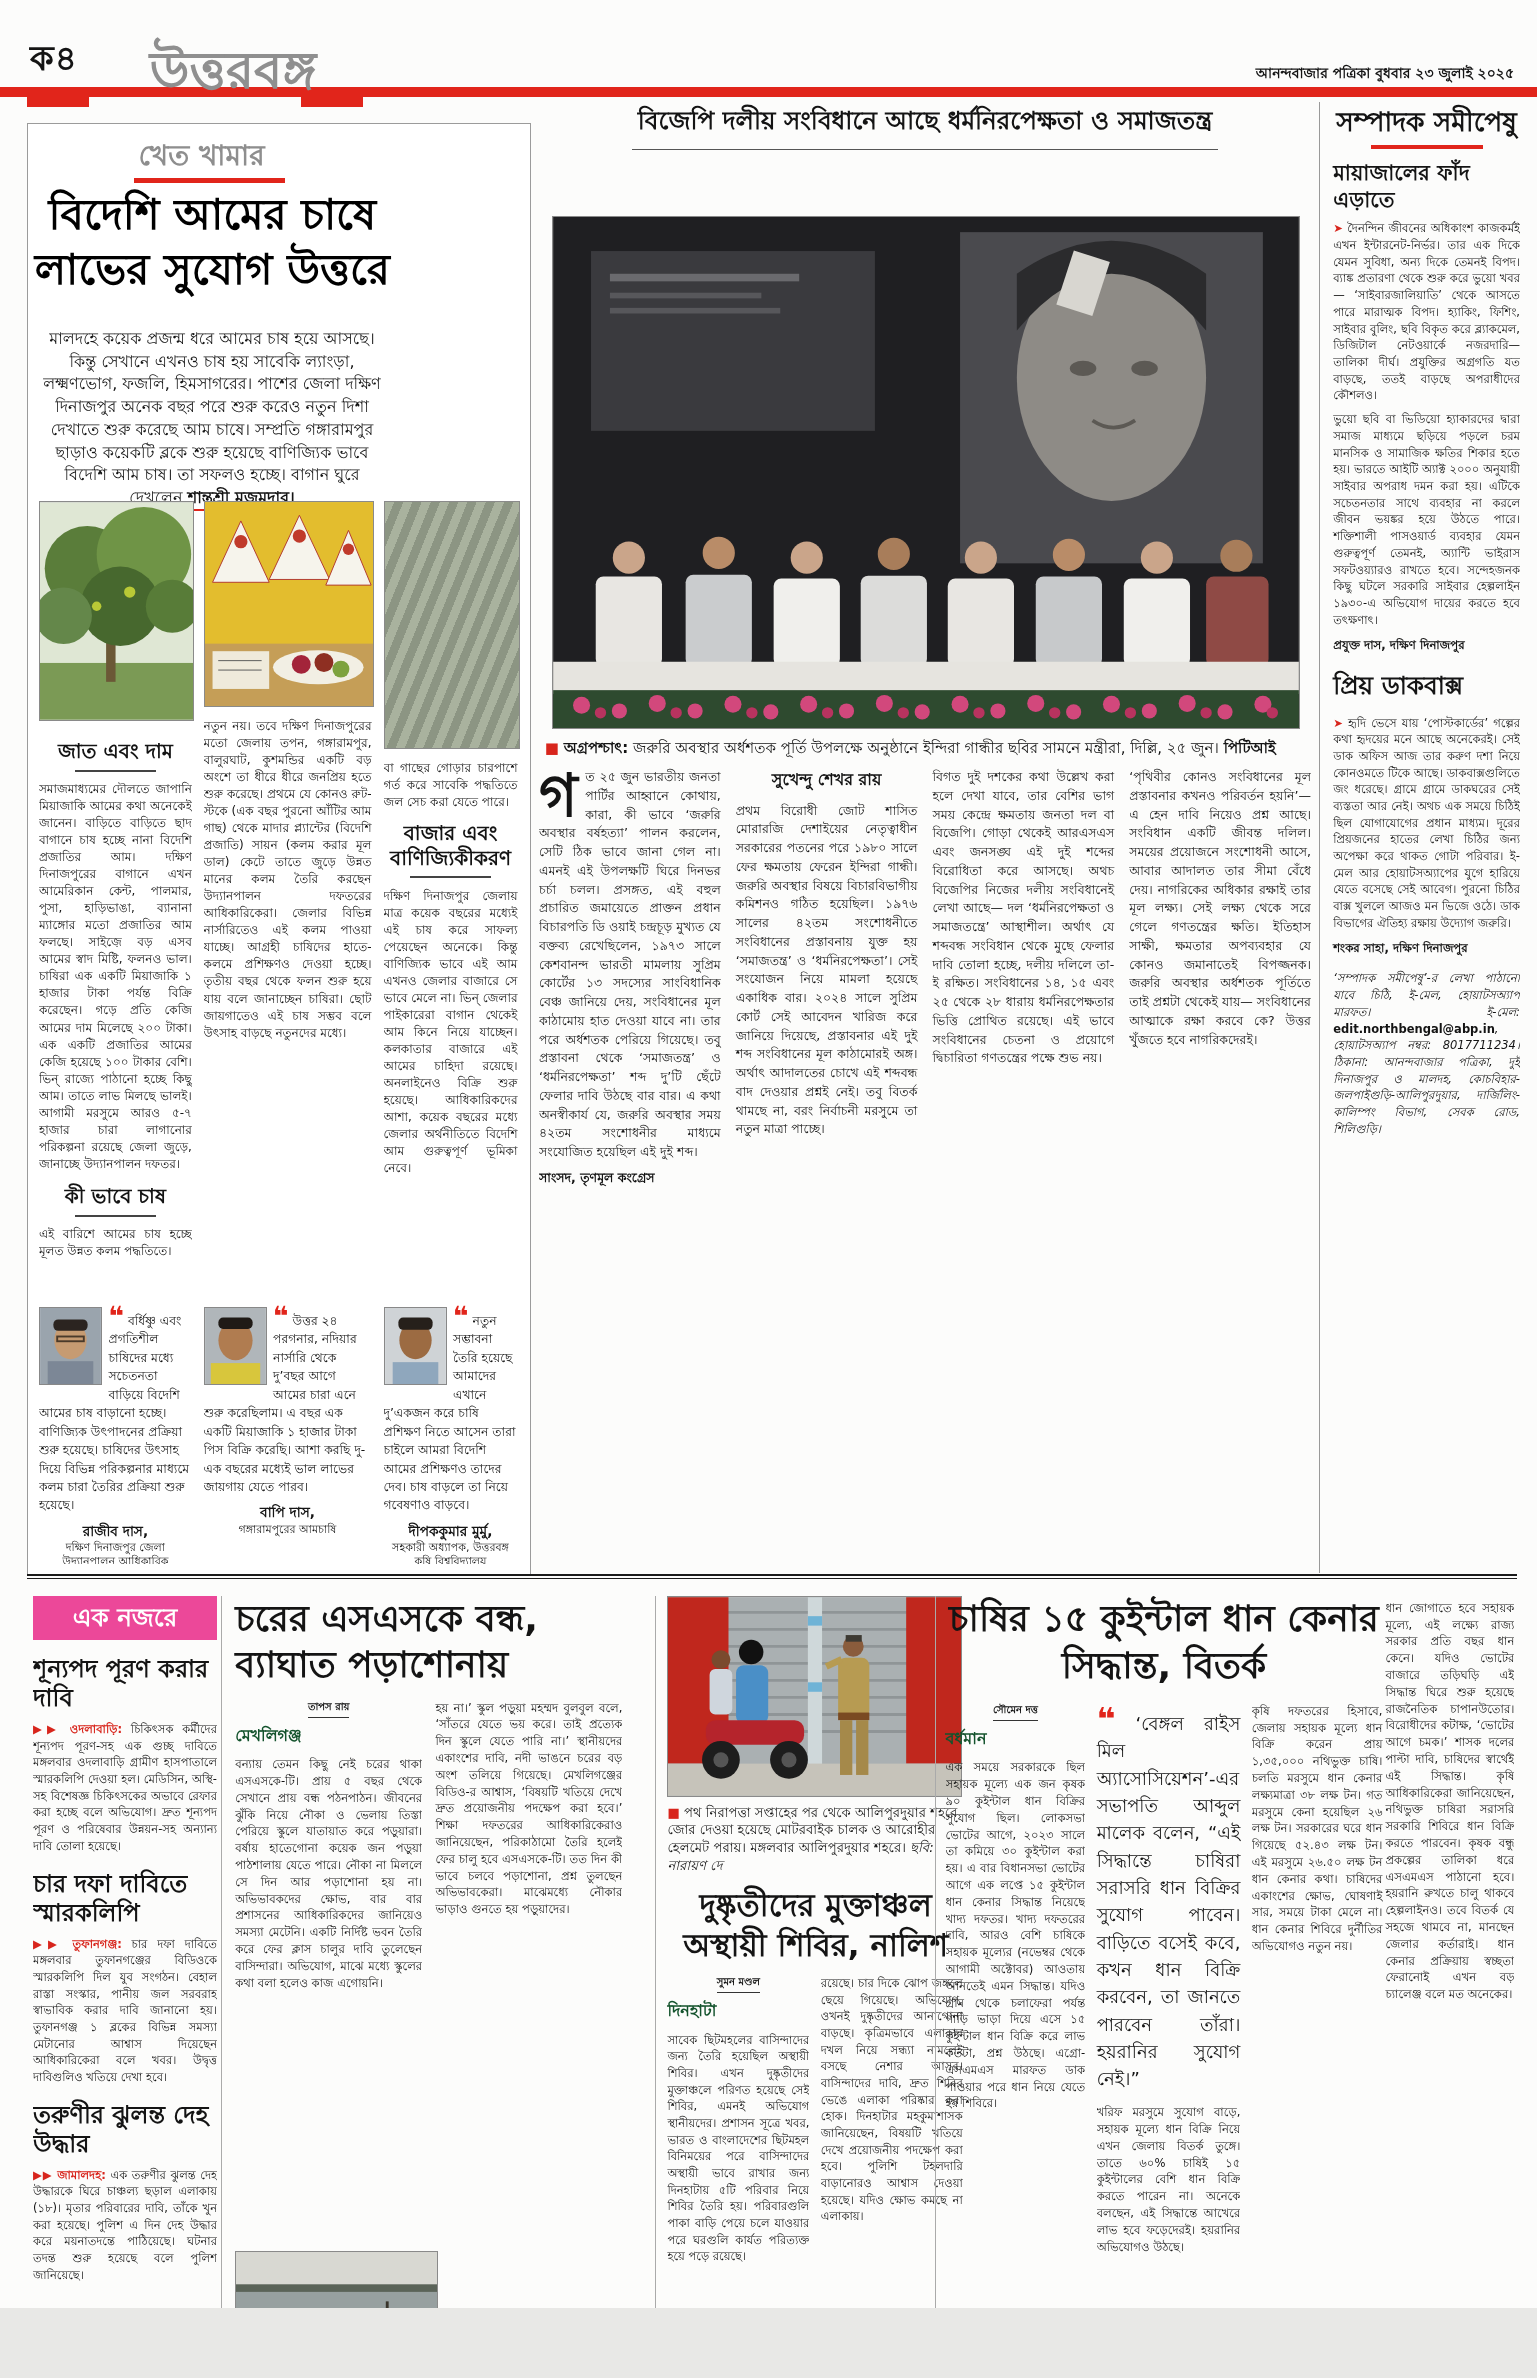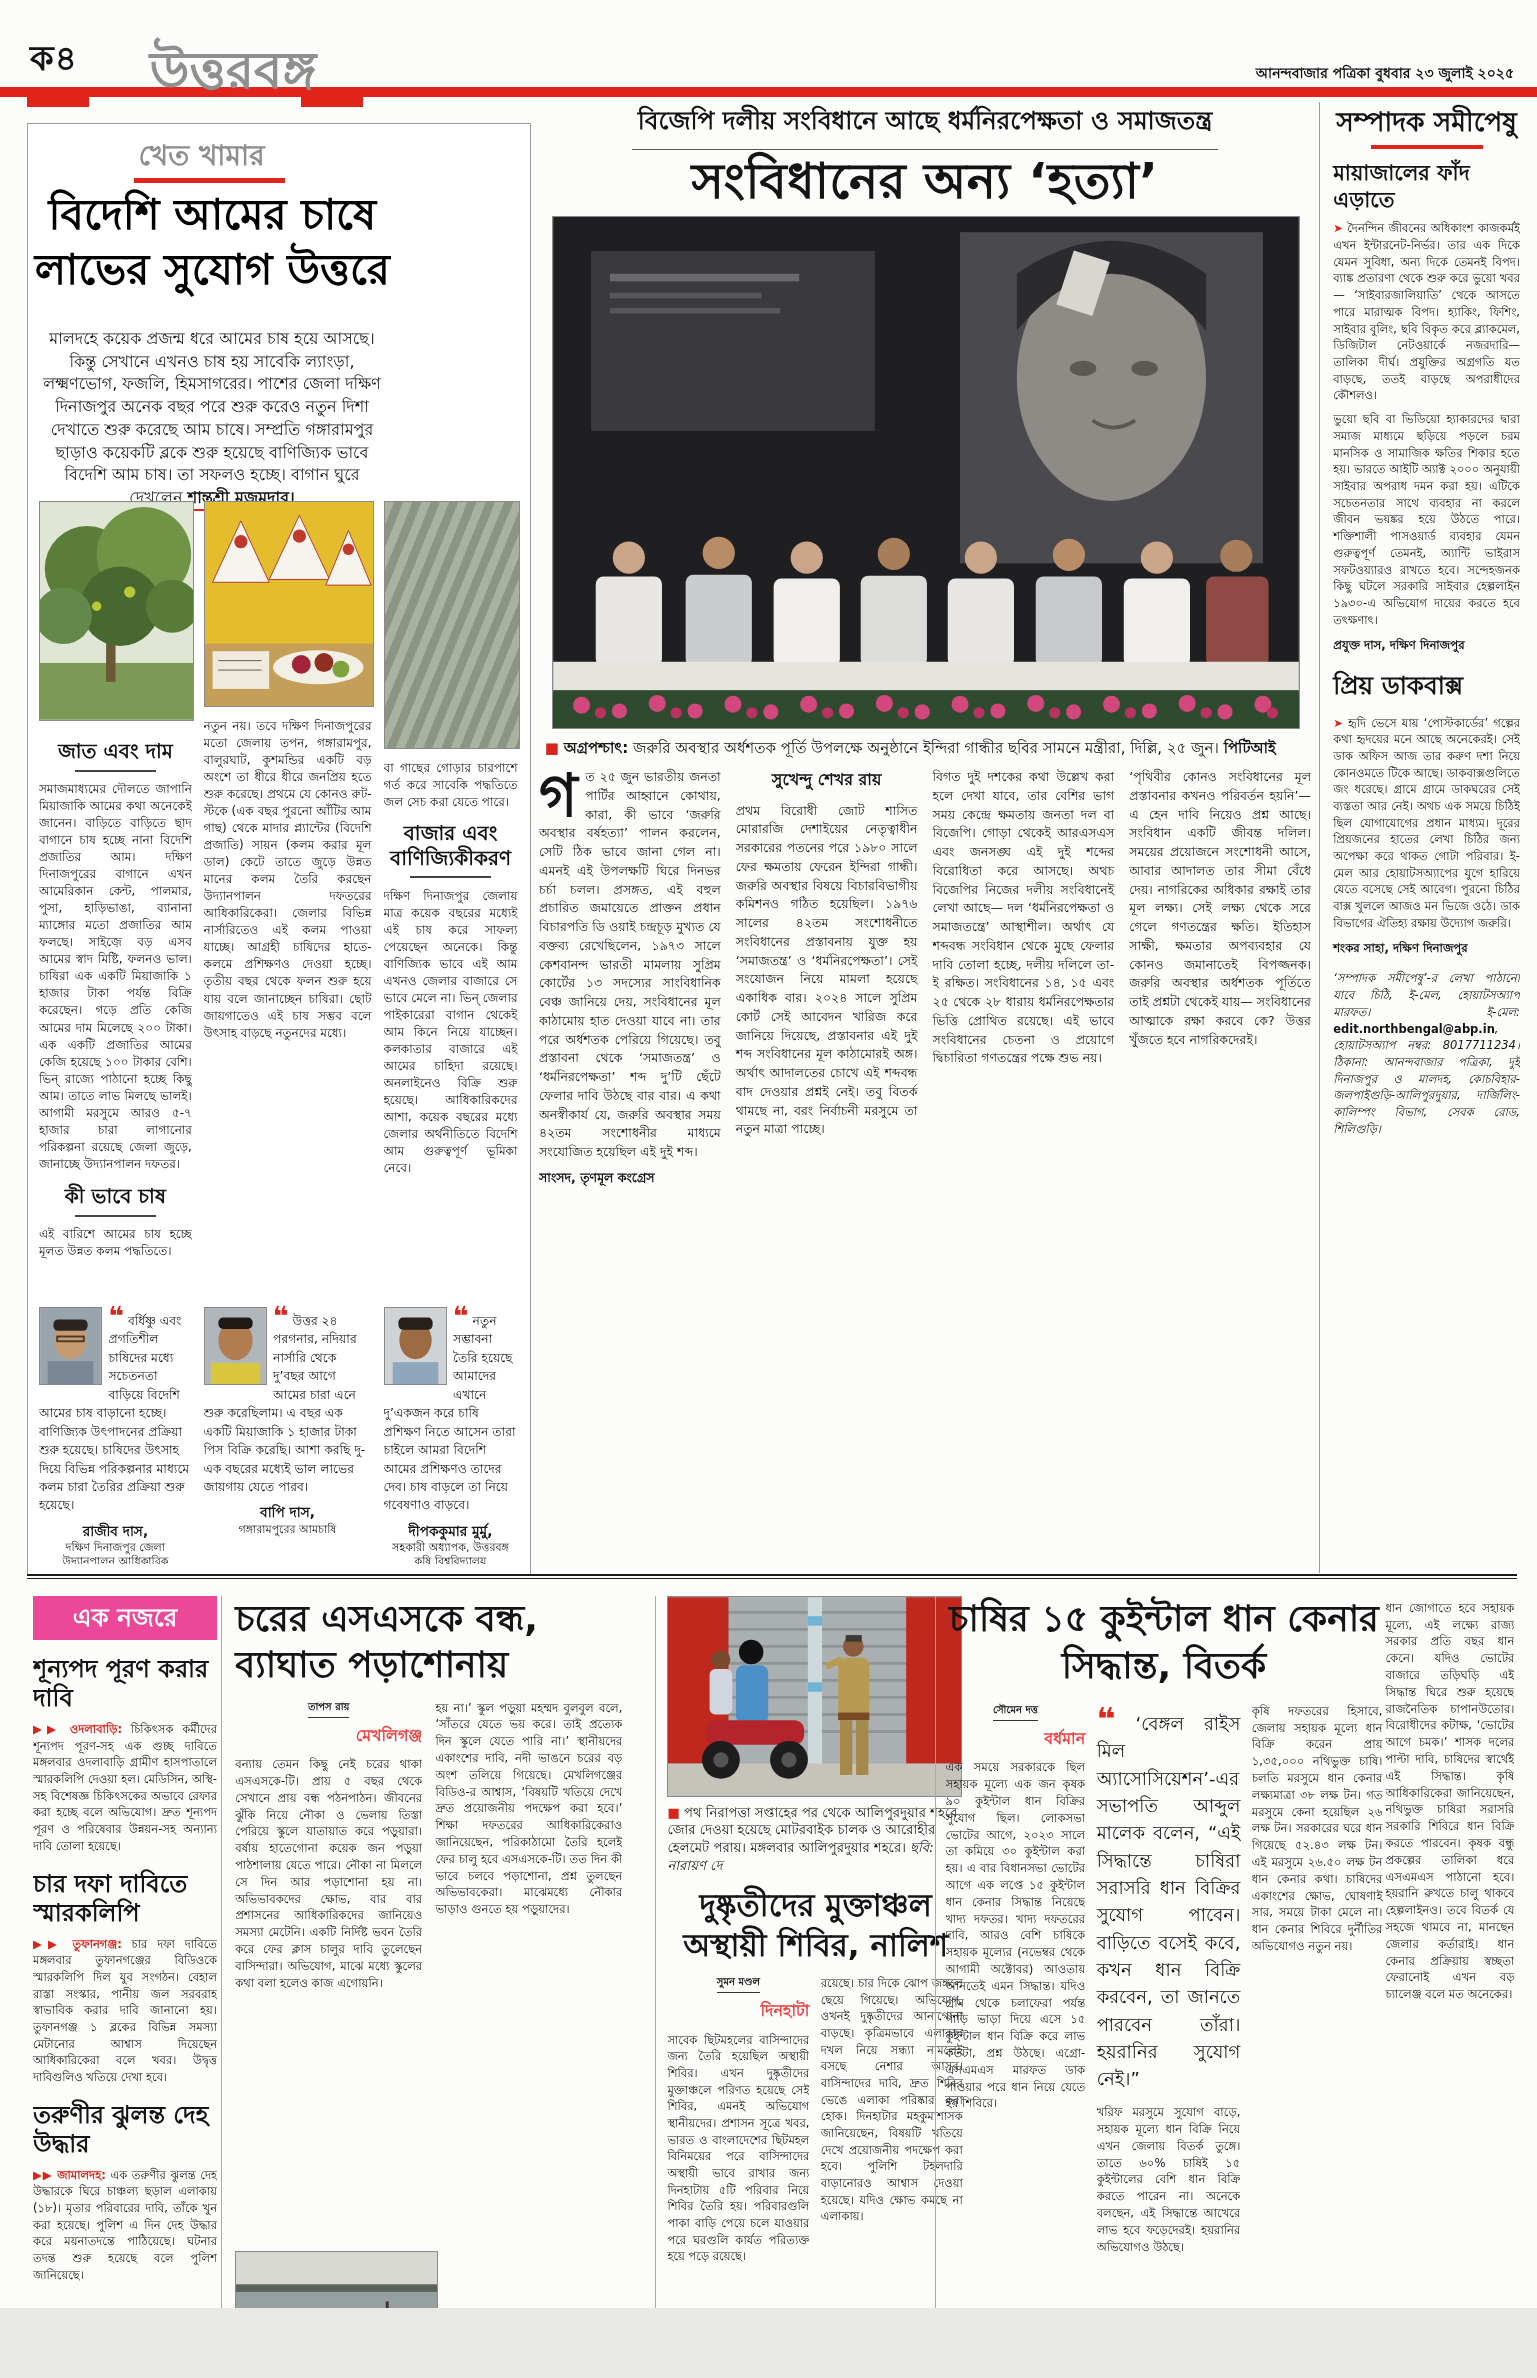--- a/index.html
+++ b/index.html
@@ -82,21 +82,21 @@
   .b-text{font-size:11.5px;line-height:1.45;text-align:justify;}
   .b-lead{color:#d8251c;font-weight:bold;}
 
   .charart{left:221px;top:1596px;width:402px;height:783px;border-left:0.9px solid #aaa;
            padding-left:13.2px;box-sizing:border-box;}
   .ch-headline{font-size:36px;font-weight:bold;text-align:left;line-height:1.28;}
   .ch-row{display:flex;gap:13.2px;margin-top:11.4px;}
   .ch-col{width:187px;font-size:11.6px;line-height:1.45;text-align:justify;}
   .byline{font-size:10px;font-weight:bold;text-align:center;}
   .byline span{display:inline-block;border-bottom:1.4px solid #333;padding-bottom:2.8px;}
-  .dateline{color:#ef4444;font-size:16px;font-weight:bold;text-align:right;margin:5.7px 0 9.5px;}
+  .dateline{color:#14532d;font-size:16px;font-weight:bold;text-align:left;margin:5.7px 0 9.5px;}
   .ch-colA-text{height:397px;overflow:hidden;}
   .ch-colB{height:653px;overflow:hidden;}
   .ch-photo{position:absolute;left:13.2px;top:655px;width:201px;height:112px;}
   .ch-caption{position:absolute;left:13.2px;top:770px;width:379px;font-size:11.7px;white-space:nowrap;overflow:hidden;}
   .credit{font-style:italic;}
 
   .helmetblk{left:621px;top:1596px;width:309px;height:783px;border-left:0.9px solid #aaa;
              padding-left:11.4px;box-sizing:border-box;overflow:hidden;margin-left:34px;}
   .h-photo{width:293px;height:199px;}
   .h-caption{font-size:13.2px;line-height:1.35;margin-top:6.6px;}
@@ -234,21 +234,20 @@
       <span>নতুন সম্ভাবনা তৈরি হয়েছে আমাদের এখানে দু’একজন করে চাষি প্রশিক্ষণ নিতে আসেন তারা চাইলে আমরা বিদেশি আমের প্রশিক্ষণও তাদের দেব। চাষ বাড়লে তা নিয়ে গবেষণাও বাড়বে।</span>
       <div class="qname">দীপককুমার মুর্মু,</div>
       <div class="qrole">সহকারী অধ্যাপক, উত্তরবঙ্গ কৃষি বিশ্ববিদ্যালয়</div>
     </div>
   </div>
 
   <div class="abs centerart">
     <div class="abs c-kicker">
       <span>বিজেপি দলীয় সংবিধানে আছে ধর্মনিরপেক্ষতা ও সমাজতন্ত্র</span>
     </div>
-    <div class="abs c-headline">সংবিধানের অন্য ‘হত্যা’</div>
 
     <div class="abs photo c-photo">
       <svg width="746" height="511" viewBox="0 0 788 540">
         <rect width="788" height="540" fill="#1f1f22"></rect>
         <rect x="40" y="36" width="300" height="190" fill="#3a3a3e"></rect>
         <rect x="60" y="60" width="200" height="8" fill="#6a6a6e"></rect>
           <rect x="60" y="80" width="160" height="6" fill="#57575b"></rect>
         <rect x="60" y="96" width="180" height="6" fill="#57575b"></rect>
         <rect x="430" y="16" width="320" height="350" fill="#4a4a4e"></rect>
         <ellipse cx="590" cy="170" rx="100" ry="130" fill="#8e8b86"></ellipse>

